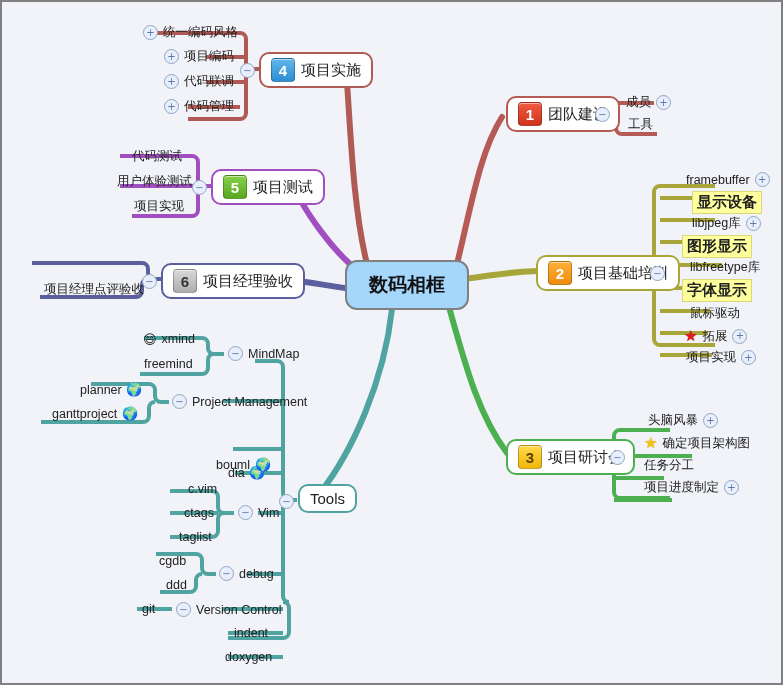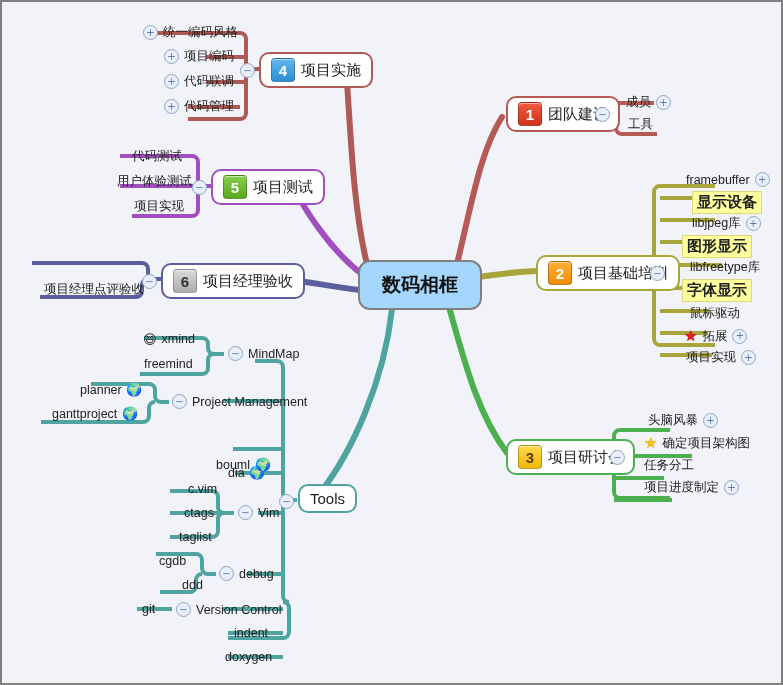--- a/index.html
+++ b/index.html
@@ -150,21 +150,21 @@
     <path d="M232,511 h-10 a6,6 0 0 1 -6,-6 v-10 a6,6 0 0 0 -6,-6 h-42" stroke="#4fa3a0" stroke-width="4" fill="none"></path>
     <path d="M216,511 h-48" stroke="#4fa3a0" stroke-width="4" fill="none"></path>
     <path d="M222,511 a-6,6 0 0 0 -6,6 v12 a6,6 0 0 1 -6,6 h-42" stroke="#4fa3a0" stroke-width="4" fill="none"></path>
 
     <path d="M214,572 h-8 a6,6 0 0 1 -6,-6 v-8 a6,6 0 0 0 -6,-6 h-40" stroke="#4fa3a0" stroke-width="4" fill="none"></path>
     <path d="M200,572 a-6,6 0 0 0 -6,6 v6 a6,6 0 0 1 -6,6 h-30" stroke="#4fa3a0" stroke-width="4" fill="none"></path>
 
     <path d="M170,607 h-35" stroke="#4fa3a0" stroke-width="4" fill="none"></path>
   </svg>
 
-  <div class="node boxed central" style="left:356px;top:258px;">
+  <div class="node boxed central" style="left:343px;top:258px;">
     <span>数码相框</span>
   </div>
 
   <div class="node boxed" style="left:504px;top:94px;border-color:#b55a55;">
     <span class="badge b-red">1</span>
     <span>团队建设</span>
   </div>
   <span class="tog float" style="left:593px;top:105px;">−</span>
   <div class="node plain" style="left:620px;top:91px;">
     <span>成员</span>
@@ -337,21 +337,21 @@
     <span>taglist</span>
   </div>
 
   <div class="node plain" style="left:213px;top:563px;">
     <span class="tog">−</span>
     <span>debug</span>
   </div>
   <div class="node plain" style="left:153px;top:551px;">
     <span>cgdb</span>
   </div>
-  <div class="node plain" style="left:176px;top:575px;">
+  <div class="node plain" style="left:160px;top:575px;">
     <span>ddd</span>
   </div>
 
   <div class="node plain" style="left:170px;top:599px;">
     <span class="tog">−</span>
     <span>Version Control</span>
   </div>
   <div class="node plain" style="left:136px;top:599px;">
     <span>git</span>
   </div>

